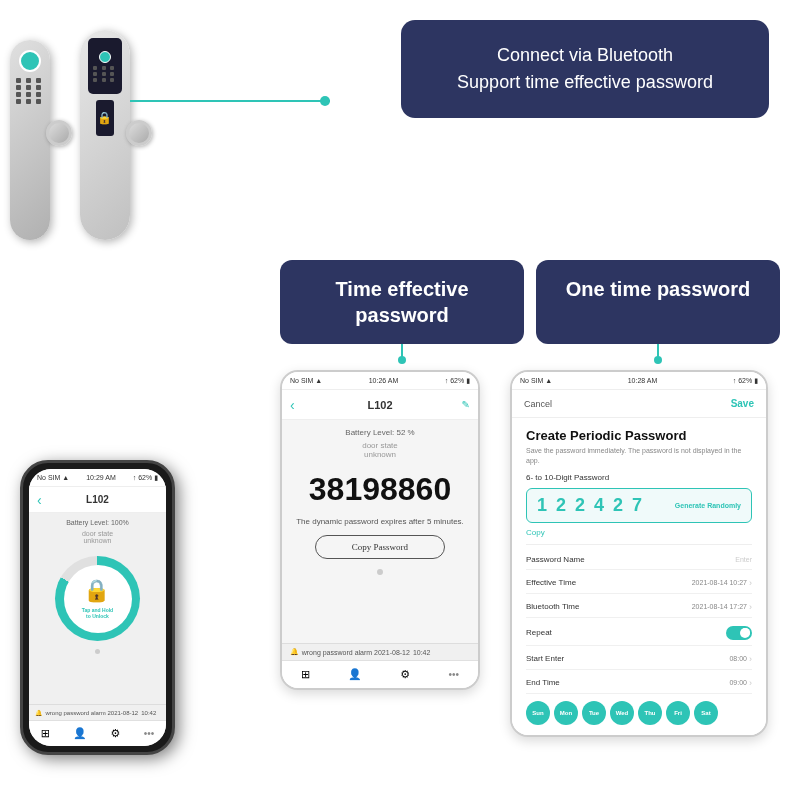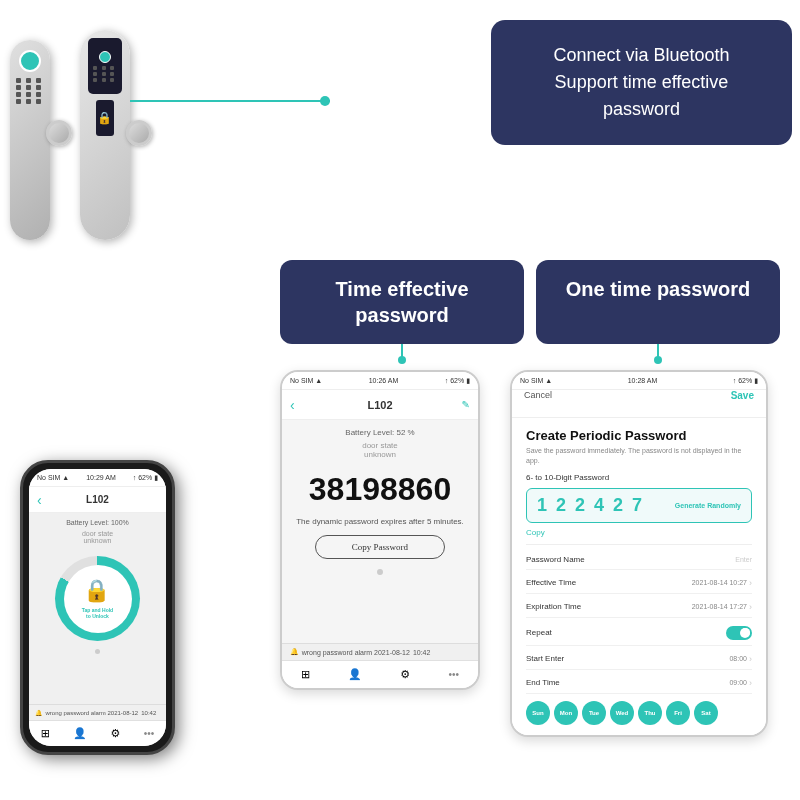--- a/index.html
+++ b/index.html
@@ -285,21 +285,21 @@
       display: flex;
       align-items: center;
       justify-content: space-around;
     }
 
     
     .r-cancel-save {
       height: 28px;
       background: #fff;
       display: flex;
-      align-items: flex-start;
+      align-items: center;
       justify-content: space-between;
       padding: 0 12px;
       border-bottom: 1px solid #eee;
     }
 
     .r-cancel {
       font-size: 9px;
       color: #555;
     }
 
@@ -441,21 +441,21 @@
       font-size: 6px;
       font-weight: 700;
       display: flex;
       align-items: center;
       justify-content: center;
     }
   </style>
 </head>
 <body>
 
-<div class="bluetooth-callout" style="position:absolute; top:20px; right:8px; width:301px;">
+<div class="bluetooth-callout" style="position:absolute; top:20px; right:31px; width:368px;">
   <div class="bluetooth-callout-text">
     <span>Connect via Bluetooth</span><br>
     <span>Support time effective password</span>
   </div>
 </div>
 
 <div class="lock-images" style="position:absolute; top:20px; left:10px; display:flex; gap:20px; height:220px; align-items:flex-end;">
 
   <div class="lock-device">
     <div class="lock-body" style="width:40px; height:200px; background:linear-gradient(135deg,#e0e0e0,#b0b0b0); border-radius:20px; position:relative; box-shadow:2px 2px 8px rgba(0,0,0,0.3); display:flex; flex-direction:column; align-items:center; padding:10px 4px; gap:6px;">
@@ -661,21 +661,21 @@
 
       <div class="r-row">
         <span class="r-row-label" style="font-size:8px; color:#333;">Effective Time</span>
         <div class="r-row-value" style="display:flex; align-items:center; gap:2px;">
           <span style="font-size:7px; color:#888;">2021-08-14 10:27</span>
           <span class="r-row-chevron" style="font-size:9px; color:#ccc;">›</span>
         </div>
       </div>
 
       <div class="r-row">
-        <span class="r-row-label" style="font-size:8px; color:#333;">Expiration Time</span>
+        <span class="r-row-label" style="font-size:8px; color:#333;">Bluetooth Time</span>
         <div class="r-row-value" style="display:flex; align-items:center; gap:2px;">
           <span style="font-size:7px; color:#888;">2021-08-14 17:27</span>
           <span class="r-row-chevron" style="font-size:9px; color:#ccc;">›</span>
         </div>
       </div>
 
       <div class="r-row">
         <span class="r-row-label" style="font-size:8px; color:#333;">Repeat</span>
         <div class="r-toggle" style="width:26px; height:14px; background:#2ec4b6; border-radius:7px; position:relative;">
           <div style="position:absolute; right:2px; top:2px; width:10px; height:10px; border-radius:50%; background:#fff;"></div>

